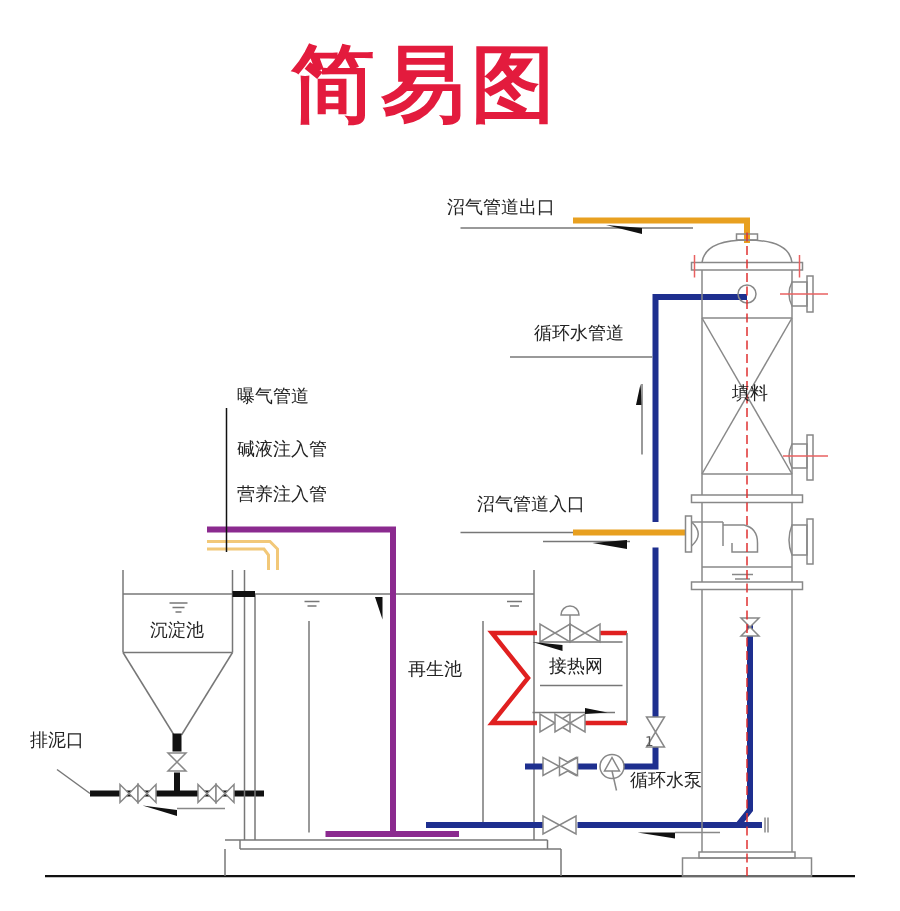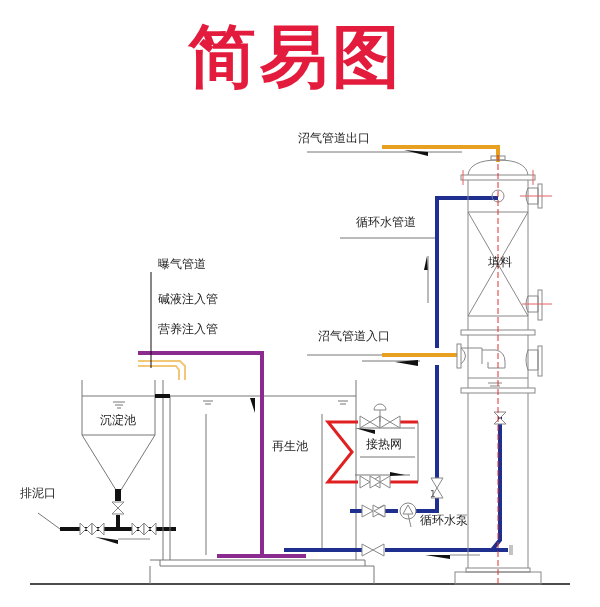--- a/index.html
+++ b/index.html
@@ -1,17 +1,17 @@
 <!DOCTYPE html>
 <html><head>
 <meta charset="utf-8">
 <style>
   html, body { margin: 0; padding: 0; background: #ffffff; }
   body { width: 600px; height: 607px; position: relative; overflow: hidden; font-family: "DejaVu Sans", sans-serif; }
-  .title { position: absolute; left: 16px; top: 22px; width: 560px; text-align: center; font-family: "DejaVu Sans", sans-serif; font-weight: bold; font-size: 68px; color: #e31b3d; letter-spacing: 4px; line-height: 70px; }
+  .title { position: absolute; left: 4px; top: 22px; width: 560px; text-align: center; font-family: "DejaVu Sans", sans-serif; font-weight: bold; font-size: 56px; color: #e31b3d; letter-spacing: 4px; line-height: 70px; }
   svg { position: absolute; left: 0; top: 0; }
   .lbl { font-family: "DejaVu Sans", sans-serif; font-size: 12px; fill: #222; }
 </style>
 </head>
 <body>
 
 <div class="title">简易图</div>
 
 <svg width="600" height="607" viewBox="0 0 600 607">
 

